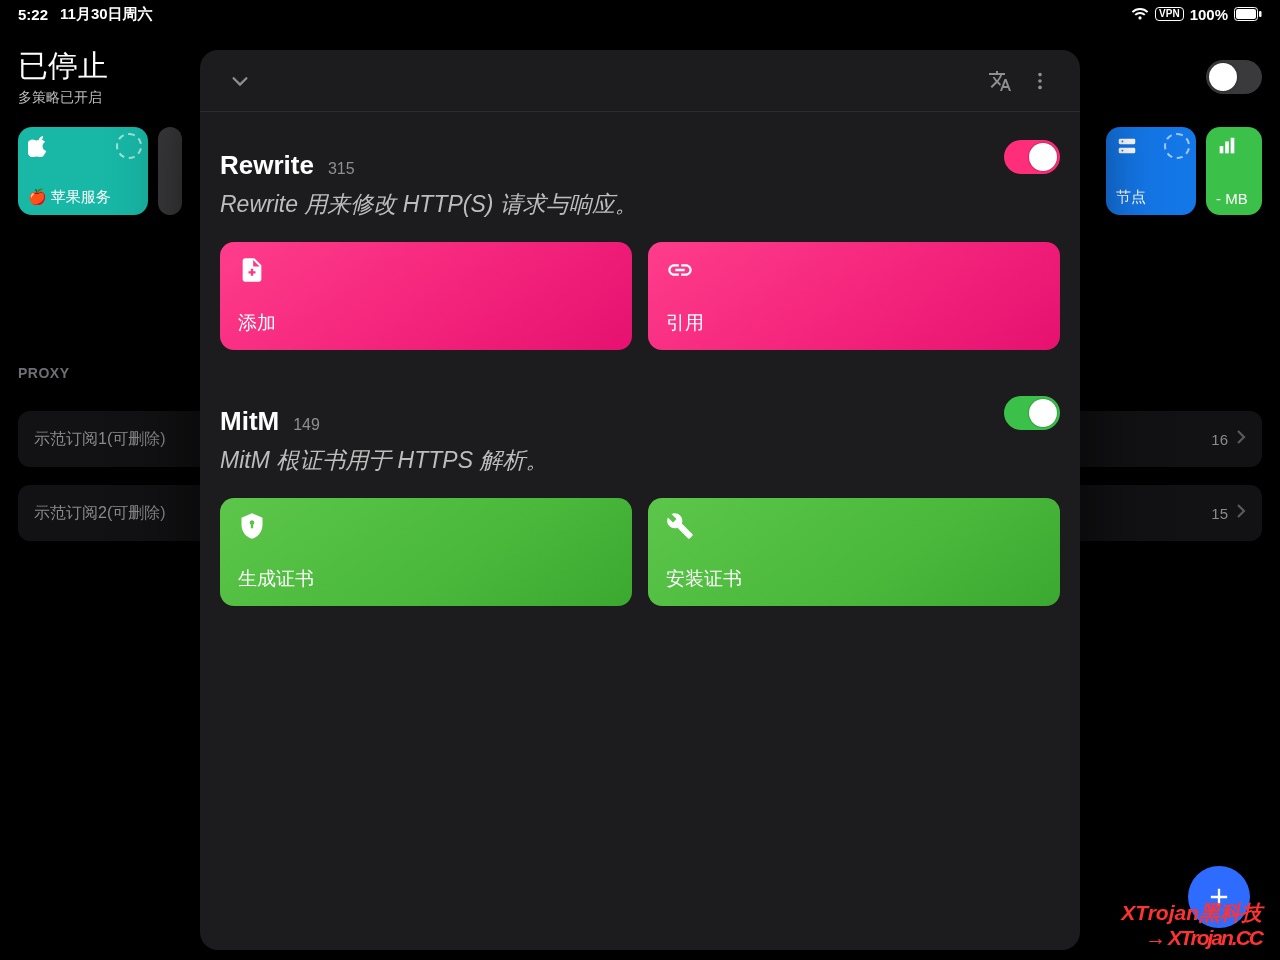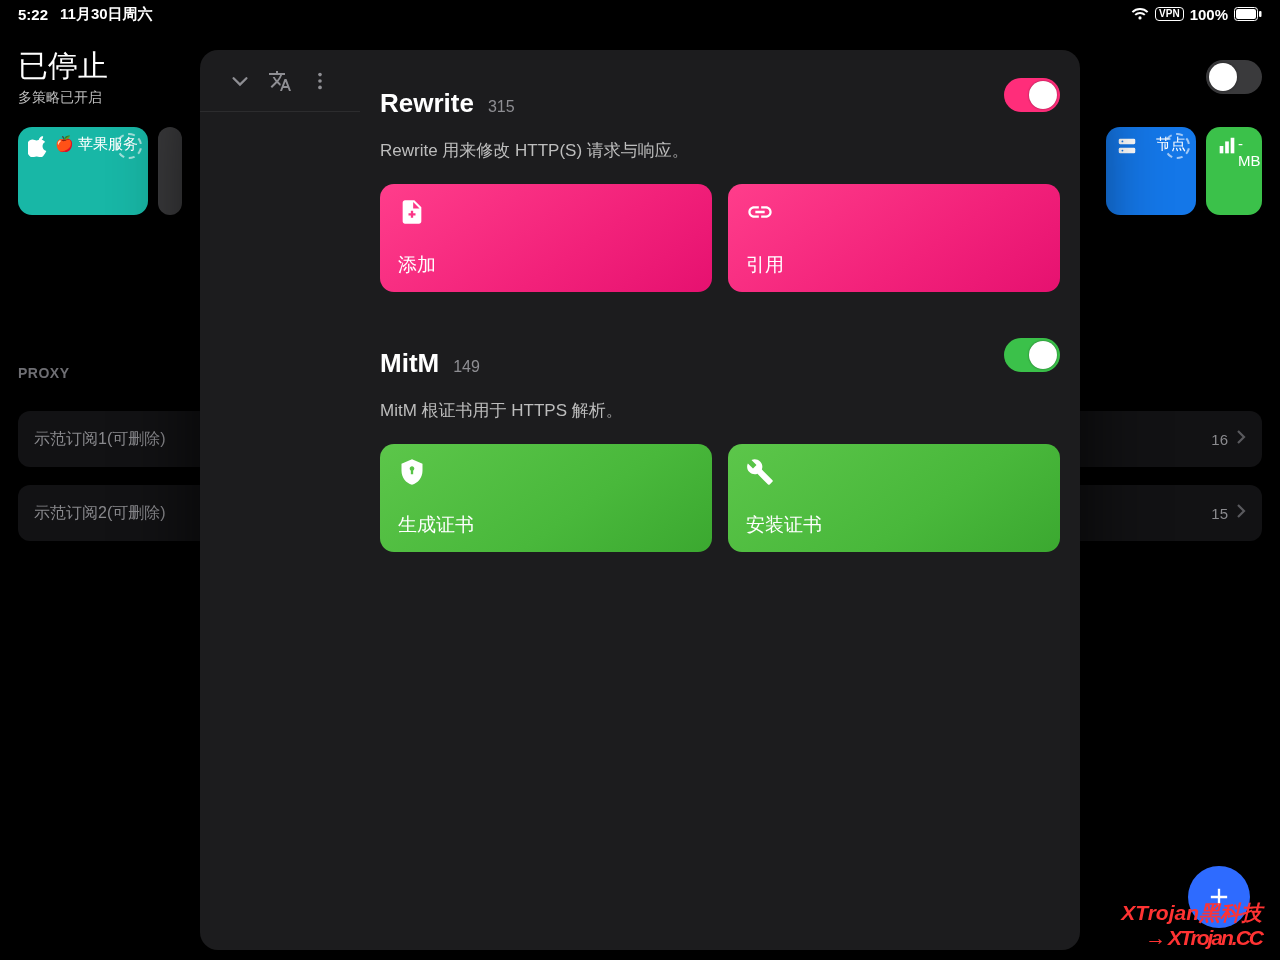--- a/index.html
+++ b/index.html
@@ -67,21 +67,21 @@
     gap: 10px;
   }
   .tile {
     width: 130px; height: 88px;
     border-radius: 14px;
     padding: 8px 10px;
     position: relative;
     color: #fff;
     font-size: 15px;
     display: flex;
-    flex-direction: row;
+    flex-direction: column;
     justify-content: space-between;
   }
   .tile .tile-icon { font-size: 22px; }
   .tile .tile-dot {
     position: absolute;
     top: 6px; right: 6px;
     width: 26px; height: 26px;
     border: 2px dashed rgba(255,255,255,0.6);
     border-radius: 50%;
   }
@@ -121,21 +121,21 @@
   .modal {
     position: absolute;
     top: 50px;
     left: 200px;
     width: 880px;
     height: 900px;
     background: #1c1c1e;
     border-radius: 18px;
     box-shadow: 0 30px 80px rgba(0,0,0,0.8);
     display: flex;
-    flex-direction: row;
+    flex-direction: column;
     overflow: hidden;
   }
   .modal-top {
     height: 62px;
     display: flex;
     align-items: center;
     padding: 0 20px;
     border-bottom: 1px solid #2c2c2e;
   }
   .modal-top .top-btn {
@@ -172,23 +172,24 @@
   .sec-toggle.green { background: #3bc14a; }
   .sec-toggle .knob {
     position: absolute;
     top: 3px; right: 3px;
     width: 28px; height: 28px;
     background: #fff;
     border-radius: 50%;
     box-shadow: 0 0 2px rgba(0,0,0,0.5);
   }
   .sec-desc {
-    margin-top: 20px;
+    margin-top: 8px;
     color: #bdbdbd;
-    font-size: 17px;
+    font-size: 23px;
+    font-style: italic;
   }
   .card-row {
     display: flex;
     gap: 16px;
     margin-top: 22px;
     justify-content: space-between;
   }
   .card {
     flex: 1;
     height: 108px;

